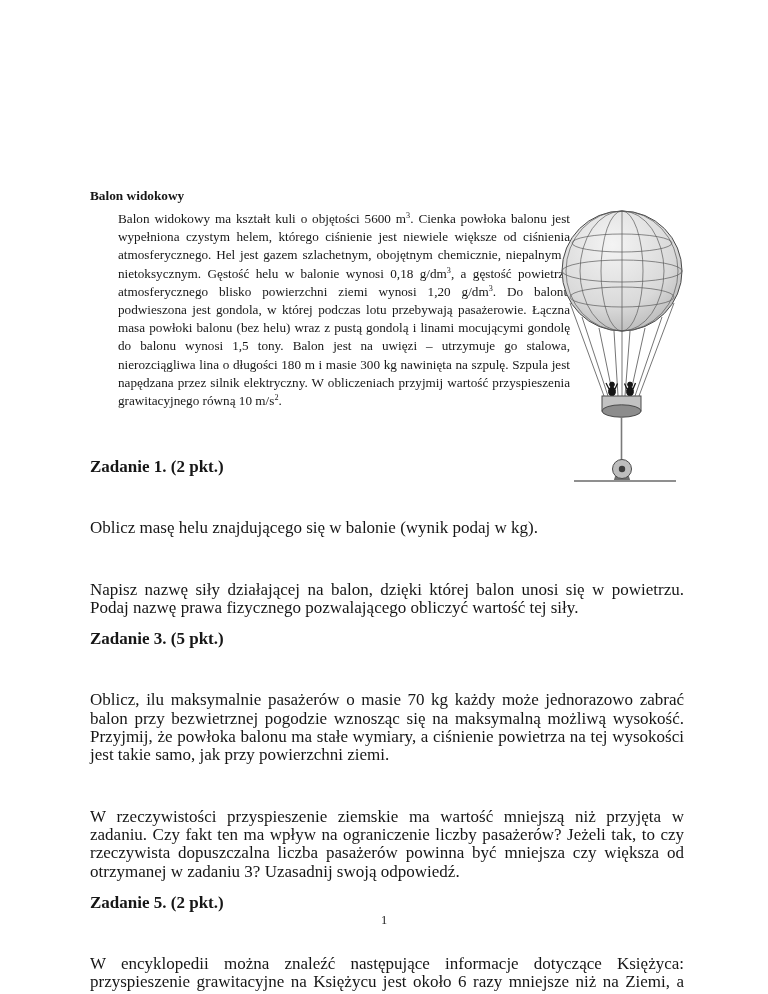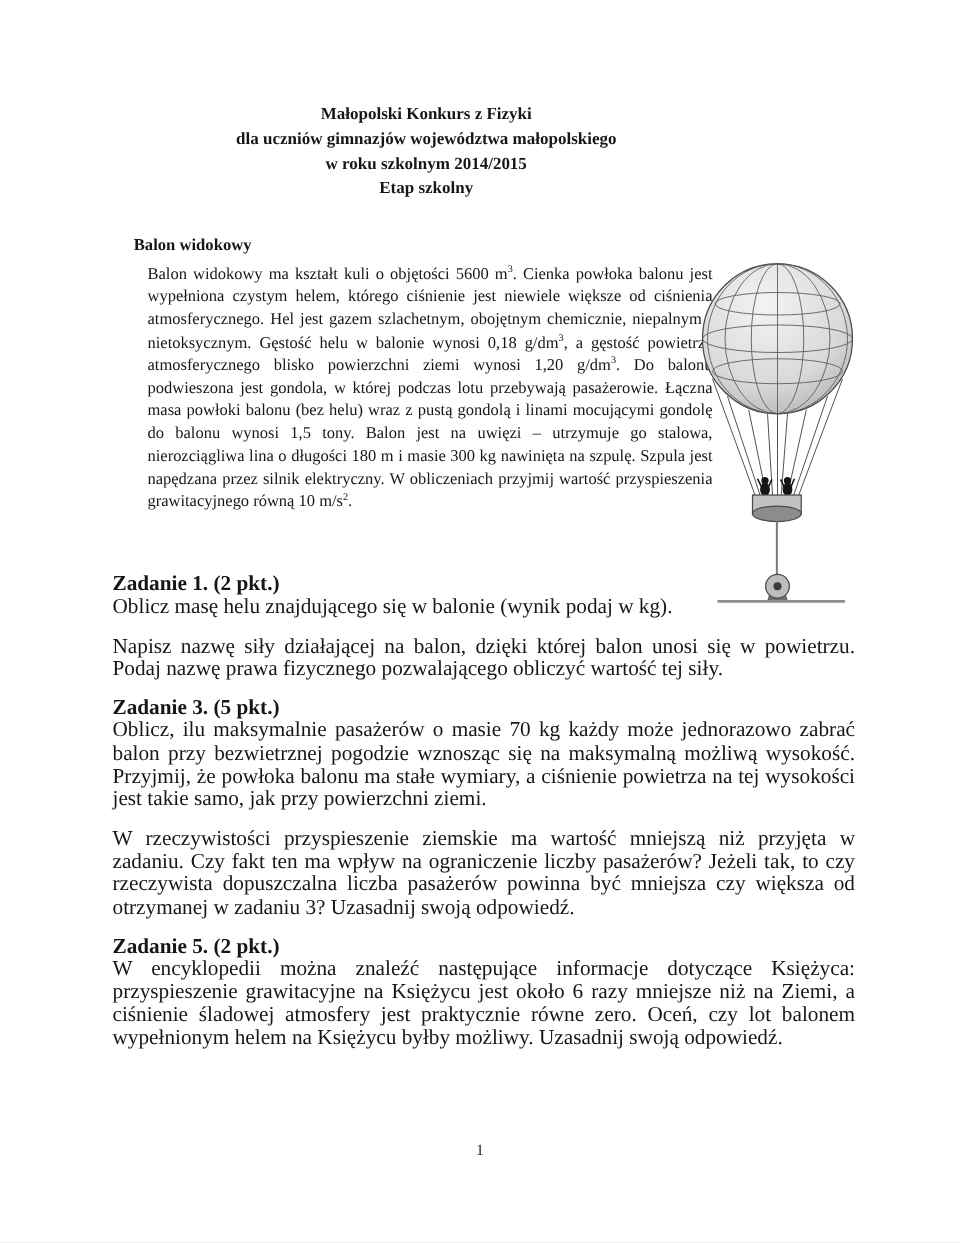--- a/index.html
+++ b/index.html
@@ -22,21 +22,20 @@
     font-weight: bold;
     font-size: 13.6px;
     line-height: 19.8px;
   }
   .section-heading {
     position: absolute;
     left: 90px;
     top: 188px;
     font-weight: bold;
     font-size: 13.3px;
-    margin-left: 17px;
   }
   .intro {
     position: absolute;
     left: 90px;
     top: 210px;
     width: 452px;
     font-size: 13.2px;
     line-height: 18.2px;
     text-align: justify;
     hyphens: none;
@@ -45,21 +44,21 @@
   .tasks {
     position: absolute;
     left: 90px;
     top: 458px;
     width: 594px;
     font-size: 17px;
     line-height: 18.3px;
   }
   .task { margin-bottom: 13px; }
   .task-heading { font-weight: bold; }
-  .task-body { text-align: justify; hyphens: none; }
+  .task-body { text-align: justify; hyphens: none; margin-top: 43px; }
   sup { font-size: 0.62em; line-height: 0; vertical-align: super; }
   .u { }
   .figure {
     position: absolute;
     left: 546px;
     top: 200px;
     width: 222px;
     height: 288px;
   }
   .page-number {
@@ -70,26 +69,20 @@
     text-align: center;
     font-size: 12.5px;
     color: #222;
   }
 </style>
 </head>
 <body>
 
 <div class="page">
 
-  <div class="title-block">
-    <div>Małopolski Konkurs z Fizyki</div>
-    <div>dla uczniów gimnazjów województwa małopolskiego</div>
-    <div>w roku szkolnym 2014/2015</div>
-    <div>Etap szkolny</div>
-  </div>
 
   <div class="section-heading">Balon widokowy</div>
 
   <div class="intro"><span>Balon widokowy ma kształt kuli o objętości 5600 m</span><sup>3</sup><span>. Cienka powłoka balonu jest wypełniona czystym helem, którego ciśnienie jest niewiele większe od ciśnienia atmosferycznego. Hel jest gazem szlachetnym, obojętnym chemicznie, niepalnym i nietoksycznym. Gęstość helu w balonie wynosi 0,18 g/dm</span><sup>3</sup><span>, a gęstość powietrza atmosferycznego blisko powierzchni ziemi wynosi 1,20 g/dm</span><sup>3</sup><span>. Do balonu podwieszona jest gondola, w której podczas lotu przebywają pasażerowie. Łączna masa powłoki balonu (bez helu) wraz z pustą gondolą i linami mocującymi gondolę do balonu wynosi 1,5 tony. Balon jest na uwięzi – utrzymuje go stalowa, nierozciągliwa lina o długości 180 m i masie 300 kg nawinięta na szpulę. Szpula jest napędzana przez silnik elektryczny. W obliczeniach przyjmij wartość przyspieszenia grawitacyjnego równą 10 m/s</span><sup>2</sup><span>.</span></div>
 
   <svg class="figure" viewBox="0 0 222 288" aria-hidden="true">
     <defs>
       <radialGradient id="envGrad" cx="0.42" cy="0.28" r="0.95">
         <stop offset="0" stop-color="#f4f4f4"></stop>
         <stop offset="0.55" stop-color="#d9d9d9"></stop>

